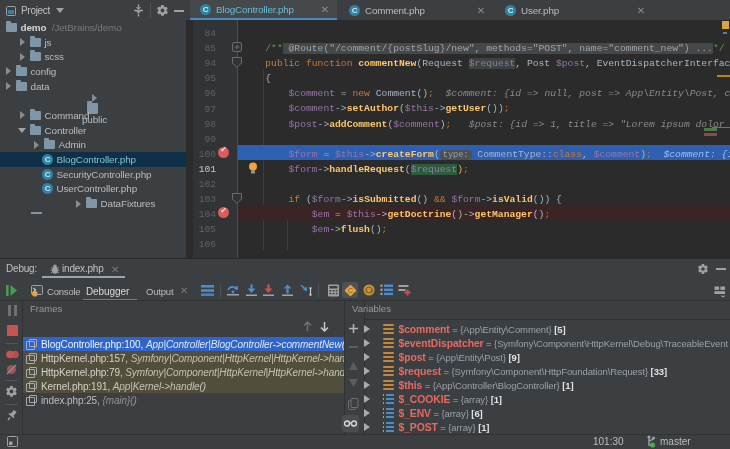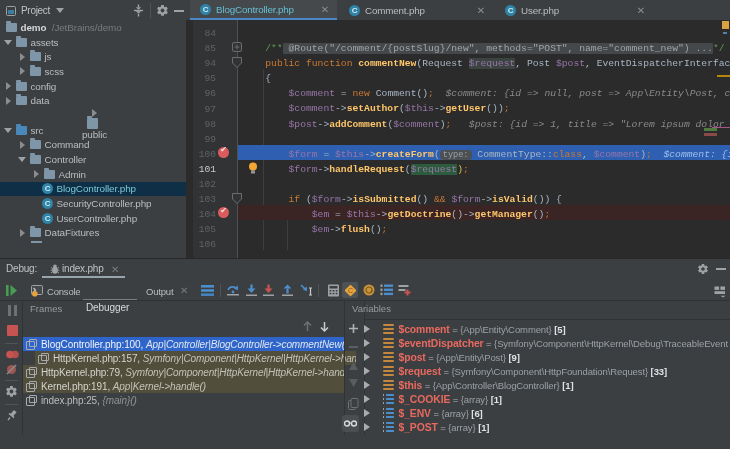--- a/index.html
+++ b/index.html
@@ -68,21 +68,21 @@
 .vname { color:#e8695f; font-weight:bold; font-size:10.4px; }
 .veq { color:#b2b6ba; }
 .vtype { color:#9ba1a7; }
 .vcnt { color:#dfe2e5; font-weight:bold; }
 .obj-ic { flex:0 0 11px; width:11px; height:11px; position:relative; margin-right:5px; }
 .obj-ic b { position:absolute; left:0; width:11px; height:2.6px; background:#c4873c; border-radius:1px; }
 .arr-ic { flex:0 0 11px; width:11px; height:11px; position:relative; margin-right:5px; }
 .arr-ic b { position:absolute; left:3px; width:8px; height:2.4px; background:#4b8ecb; border-radius:0.5px; }
 .arr-ic u { position:absolute; left:0; width:1.8px; height:2.4px; background:#9da0a3; }
 .tbtxt { position:absolute; top:27px; font-size:9.5px; letter-spacing:-0.2px; color:#bbbdbf; }
-.tbtxtb { position:absolute; top:26.5px; font-size:10px; letter-spacing:-0.1px; color:#d8dadc;margin-top:16px; }
+.tbtxtb { position:absolute; top:26.5px; font-size:10px; letter-spacing:-0.1px; color:#d8dadc; }
 .strip-sep { position:absolute; left:5px; width:13px; height:1px; background:#515456; }
 </style>
 
 </head>
 <body>
 <div id="root">
 
   <div id="project" class="abs">
     <div id="projhead" class="abs">
       <svg class="abs" style="left:6px;top:6px;" width="10" height="10" viewBox="0 0 10 10">
@@ -101,57 +101,51 @@
           <path d="M3.8 9.8 L9.2 9.8 L6.5 7.2 Z" fill="#9fa2a5" transform="rotate(180 6.5 8.5)"></path>
         </svg>
       <div class="abs" style="left:150px;top:3px;width:1px;height:15px;background:#515456;"></div>
       <svg class="abs" style="left:156px;top:4px;" width="13" height="13" viewBox="0 0 24 24">
           <path fill="#9fa2a5" d="M19.4 13c0-.3.1-.6.1-1s0-.7-.1-1l2.1-1.6c.2-.1.2-.4.1-.6l-2-3.5c-.1-.2-.4-.3-.6-.2l-2.5 1c-.5-.4-1.1-.7-1.7-1L14.4 2.4c0-.2-.2-.4-.5-.4h-4c-.2 0-.4.2-.5.4L9 5.1c-.6.2-1.2.6-1.7 1l-2.5-1c-.2-.1-.5 0-.6.2l-2 3.5c-.1.2-.1.4.1.6L4.5 11c0 .3-.1.6-.1 1s0 .7.1 1l-2.1 1.6c-.2.1-.2.4-.1.6l2 3.5c.1.2.4.3.6.2l2.5-1c.5.4 1.1.7 1.7 1l.4 2.6c0 .2.2.4.5.4h4c.2 0 .4-.2.5-.4l.4-2.6c.6-.2 1.2-.6 1.7-1l2.5 1c.2.1.5 0 .6-.2l2-3.5c.1-.2.1-.4-.1-.6L19.4 13zM12 15.5c-1.9 0-3.5-1.6-3.5-3.5s1.6-3.5 3.5-3.5 3.5 1.6 3.5 3.5-1.6 3.5-3.5 3.5z"></path>
         </svg>
       <div class="abs" style="left:174px;top:10px;width:10px;height:1.6px;background:#9fa2a5;"></div>
     </div>
     <div class="tree">
       <div class="trow" style="padding-left:6px;"><span class="fold-ic" style="margin-left:0;"></span><b style="color:#d4d6d8;">demo</b>&nbsp;&nbsp;<span style="color:#787b7e;">/JetBrains/demo</span></div>
-      <div class="trow" style="padding-left:3px;"><span class="arr">
-            <span class="arr-d"></span>
-          </span><span style="width:3px;"></span><span class="fold-ic"></span>assets</div>
       <div class="trow" style="padding-left:17px;"><span class="arr">
             <span class="arr-r"></span>
           </span><span style="width:3px;"></span><span class="fold-ic"></span>js</div>
       <div class="trow" style="padding-left:17px;"><span class="arr">
             <span class="arr-r"></span>
           </span><span style="width:3px;"></span><span class="fold-ic"></span>scss</div>
       <div class="trow" style="padding-left:3px;"><span class="arr">
             <span class="arr-r"></span>
           </span><span style="width:3px;"></span><span class="fold-ic"></span>config</div>
       <div class="trow" style="padding-left:3px;"><span class="arr">
             <span class="arr-r"></span>
           </span><span style="width:3px;"></span><span class="fold-ic"></span>data</div>
       <div class="trow" style="padding-left:3px;flex-direction:column;"><span class="arr">
             <span class="arr-r"></span>
           </span><span style="width:3px;"></span><span class="fold-ic"></span>public</div>
-      <div class="trow" style="padding-left:3px;"><span class="arr">
-            <span class="arr-d"></span>
-          </span><span style="width:3px;"></span><span class="fold-ic fold-blue"></span>src</div>
       <div class="trow" style="padding-left:17px;"><span class="arr">
             <span class="arr-r"></span>
           </span><span style="width:3px;"></span><span class="fold-ic"></span>Command</div>
       <div class="trow" style="padding-left:17px;"><span class="arr">
             <span class="arr-d"></span>
           </span><span style="width:3px;"></span><span class="fold-ic"></span>Controller</div>
       <div class="trow" style="padding-left:31px;"><span class="arr">
             <span class="arr-r"></span>
           </span><span style="width:3px;"></span><span class="fold-ic"></span>Admin</div>
       <div class="trow sel-row" style="padding-left:42px;">
           <span class="phpc">C</span>
           <span class="fname">BlogController.php</span>
         </div>
       <div class="trow" style="padding-left:42px;"><span class="phpc">C</span>SecurityController.php</div>
       <div class="trow" style="padding-left:42px;"><span class="phpc">C</span>UserController.php</div>
-      <div class="trow" style="padding-left:17px;"><span class="arr">
+      <div class="trow" style="padding-left:33px;margin-left:40px;"><span class="arr">
             <span class="arr-r"></span>
           </span><span style="width:3px;"></span><span class="fold-ic"></span>DataFixtures</div>
       <div style="position:relative;height:3px;">
           <span style="position:absolute;left:31px;top:1px;width:11px;height:2px;background:#7f96a9;"></span>
         </div>
     </div>
   </div>
 
   <div id="editor" class="abs">
     <div id="tabbar">
@@ -360,21 +354,21 @@
       </svg>
 
     <span class="abs" style="left:30px;top:44px;color:#989b9e;font-size:9.5px;">Frames</span>
     <svg class="abs" style="left:302px;top:62px;" width="11" height="11" viewBox="0 0 11 11">
         <path d="M5.5 1 L5.5 10 M2 4.5 L5.5 1 L9 4.5" stroke="#6e7173" stroke-width="1.5" fill="none"></path>
       </svg>
     <svg class="abs" style="left:319px;top:62px;" width="11" height="11" viewBox="0 0 11 11">
         <path d="M5.5 1 L5.5 10 M2 6.5 L5.5 10 L9 6.5" stroke="#c8cacc" stroke-width="1.5" fill="none"></path>
       </svg>
     <div class="frow fsel" style="top:78px;"><span class="fr-ic"></span>BlogController.php:100,&nbsp;<i>App|Controller|BlogController-&gt;commentNew($re</i></div>
-    <div class="frow lib" style="top:92px;margin-left:12px;"><span class="fr-ic"></span>HttpKernel.php:157,&nbsp;<i>Symfony|Component|HttpKernel|HttpKernel-&gt;handle</i></div>
+    <div class="frow lib" style="top:92px;"><span class="fr-ic"></span>HttpKernel.php:157,&nbsp;<i>Symfony|Component|HttpKernel|HttpKernel-&gt;handle</i></div>
     <div class="frow lib" style="top:106px;"><span class="fr-ic"></span>HttpKernel.php:79,&nbsp;<i>Symfony|Component|HttpKernel|HttpKernel-&gt;handle(</i></div>
     <div class="frow lib" style="top:120px;"><span class="fr-ic"></span>Kernel.php:191,&nbsp;<i>App|Kernel-&gt;handle()</i></div>
     <div class="frow" style="top:134px;"><span class="fr-ic"></span>index.php:25,&nbsp;<i>{main}()</i></div>
 
     <div class="abs" style="left:344px;top:42px;width:1px;height:134px;background:#323232;"></div>
     <div class="abs" style="left:364px;top:42px;width:1px;height:134px;background:#323232;"></div>
     <svg class="abs" style="left:348px;top:64px;" width="11" height="11" viewBox="0 0 11 11">
         <path d="M5.5 1 L5.5 10 M1 5.5 L10 5.5" stroke="#afb1b3" stroke-width="1.6"></path>
       </svg>
     <div class="abs" style="left:349px;top:87px;width:9px;height:1.6px;background:#5d6062;"></div>
@@ -496,14 +490,28 @@
           <u style="top:4.3px;"></u>
           <u style="top:8.1px;"></u>
         </span>
         <span class="vname">$_POST</span>
         <span class="veq">&nbsp;=&nbsp;</span>
         <span class="vtype">{array}&nbsp;</span>
         <span class="vcnt">[1]</span>
       </div>
   </div>
 
+  <div id="status" class="abs" style="left:0;top:434px;width:730px;height:15px;background:#3c3f41;border-top:1px solid #323232;">
+    <svg class="abs" style="left:7px;top:1px;" width="11" height="11" viewBox="0 0 11 11">
+        <rect x="0.5" y="0.5" width="10" height="10" rx="1" fill="none" stroke="#9fa2a5"></rect>
+        <rect x="2" y="5.5" width="3.5" height="3.5" fill="#9fa2a5"></rect>
+      </svg>
+    <span class="abs" style="left:593px;top:1px;font-size:10px;color:#bbbdbf;">101:30</span>
+    <svg class="abs" style="left:645px;top:0px;" width="12" height="13" viewBox="0 0 12 13">
+        <path d="M4 2 L4 11 M4 7 C4 5 7 5.5 8 4" stroke="#9fa2a5" stroke-width="1.4" fill="none"></path>
+        <circle cx="4" cy="2" r="1.6" fill="#9fa2a5"></circle>
+        <circle cx="8.5" cy="3" r="1.6" fill="#9fa2a5"></circle>
+        <circle cx="7.5" cy="10" r="2.6" fill="#4cab4f"></circle>
+      </svg>
+    <span class="abs" style="left:660px;top:1px;font-size:10px;color:#bbbdbf;">master</span>
+  </div>
 
 </div>
 
 </body></html>

